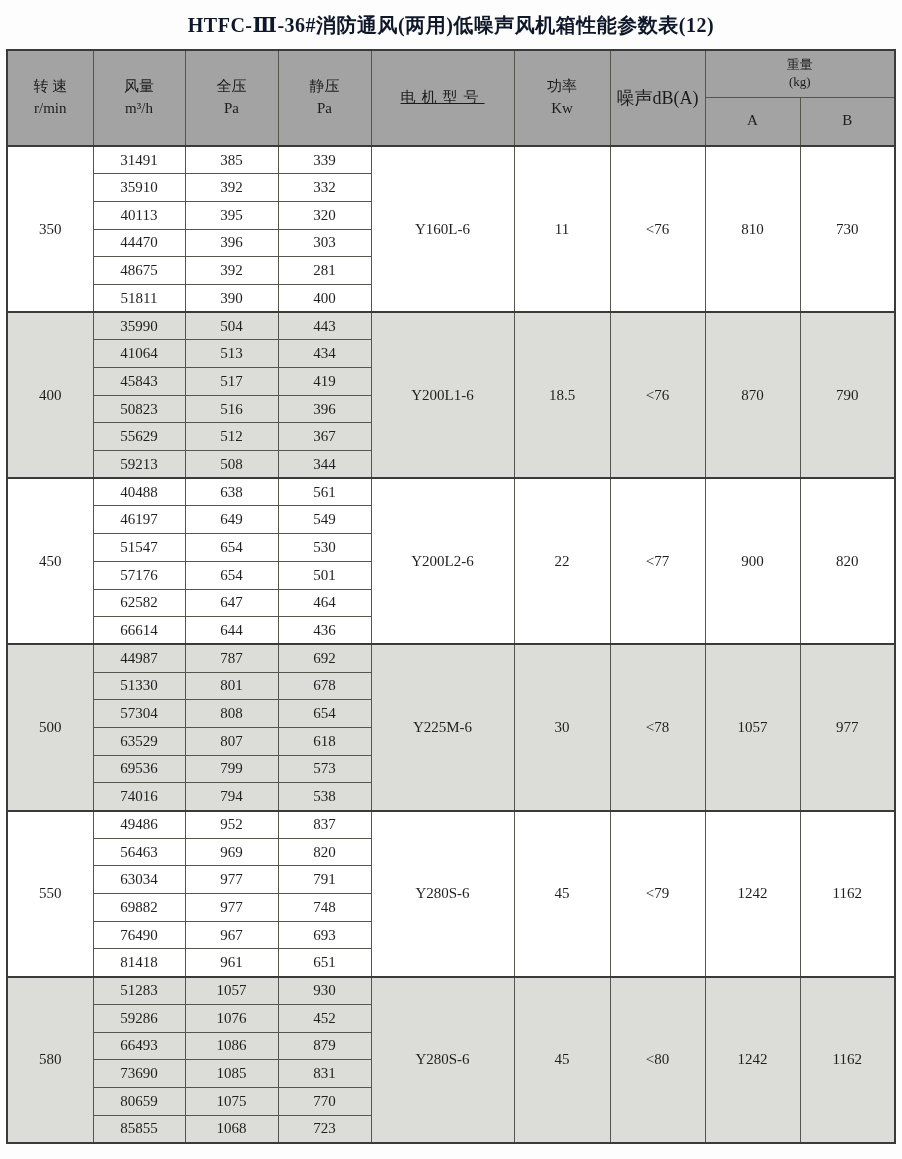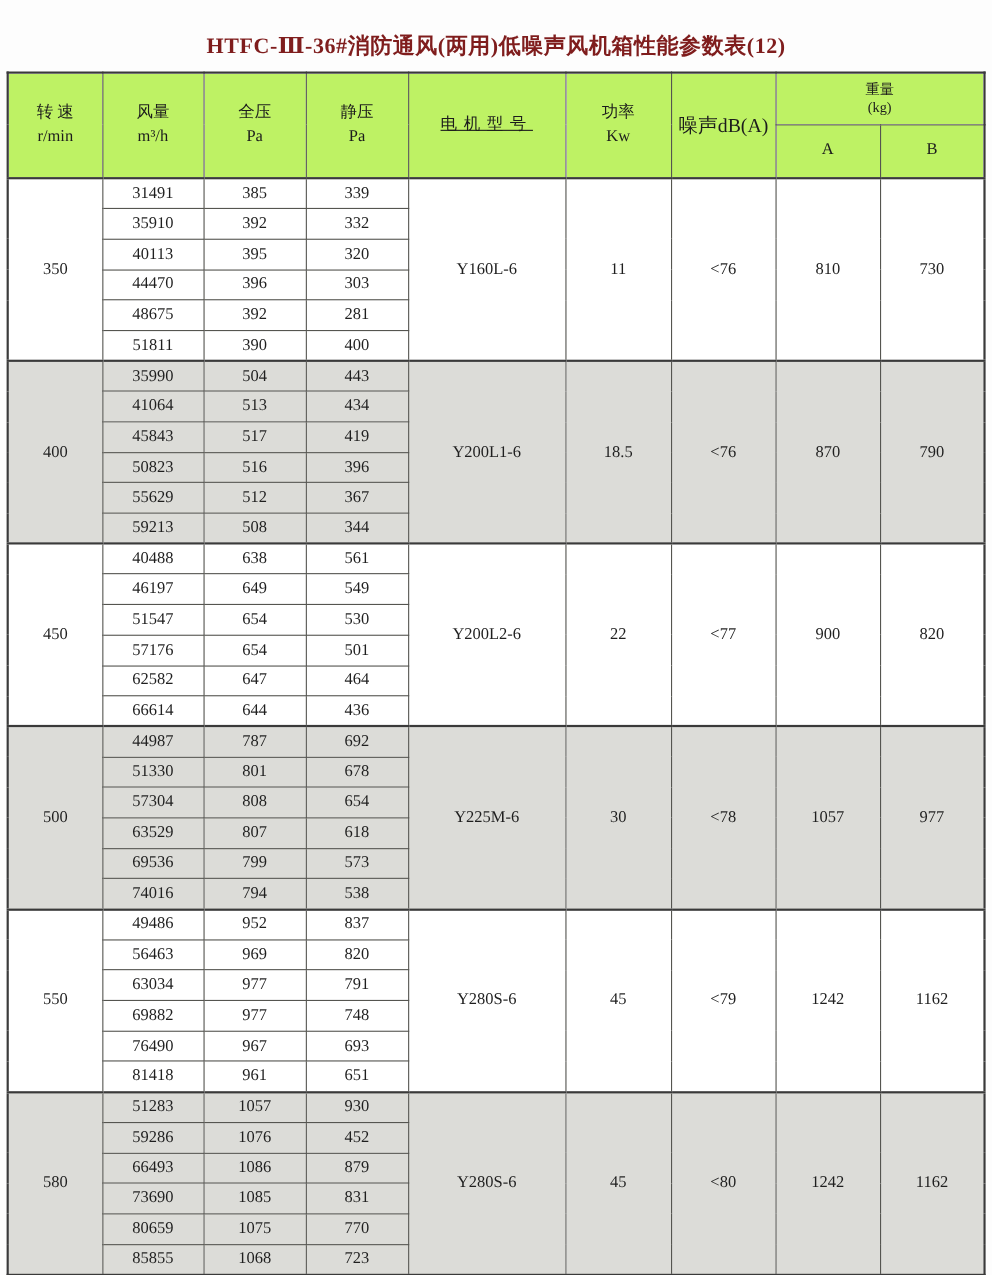--- a/index.html
+++ b/index.html
@@ -14,43 +14,43 @@
   .page {
     width: 902px;
     height: 1159px;
     overflow: hidden;
     background: #fdfdfd;
   }
   .title {
     text-align: center;
     font-size: 20px;
     font-weight: bold;
-    padding-top: 28px;
+    padding-top: 12px;
     letter-spacing: 0.5px;
-    color: #7f1d1d;
+    color: #0f172a;
   }
   table.params {
     border-collapse: collapse;
     table-layout: fixed;
     width: 888px;
     margin: 10px auto 0 auto;
     border: 2px solid #3a3a3a;
   }
   th, td {
     border: 1px solid #555550;
     text-align: center;
     vertical-align: middle;
     padding: 0;
     font-size: 15px;
     font-weight: normal;
     overflow: hidden;
     white-space: nowrap;
   }
   thead th {
-    background: #bef264;
+    background: #a3a3a3;
     line-height: 1.45;
   }
   thead { border-bottom: 2px solid #3a3a3a; }
   thead tr.hrow-1 { height: 47px; }
   thead tr.hrow-2 { height: 49px; }
   thead th .small { font-size: 13px; line-height: 1.3; }
   thead th.noise-hd { font-size: 18px; }
   thead th.motor-hd { letter-spacing: 6px; text-decoration: underline; }
   tbody tr { height: 27.7px; }
   tbody td { background: #ffffff; color: #1f1f1f; }

